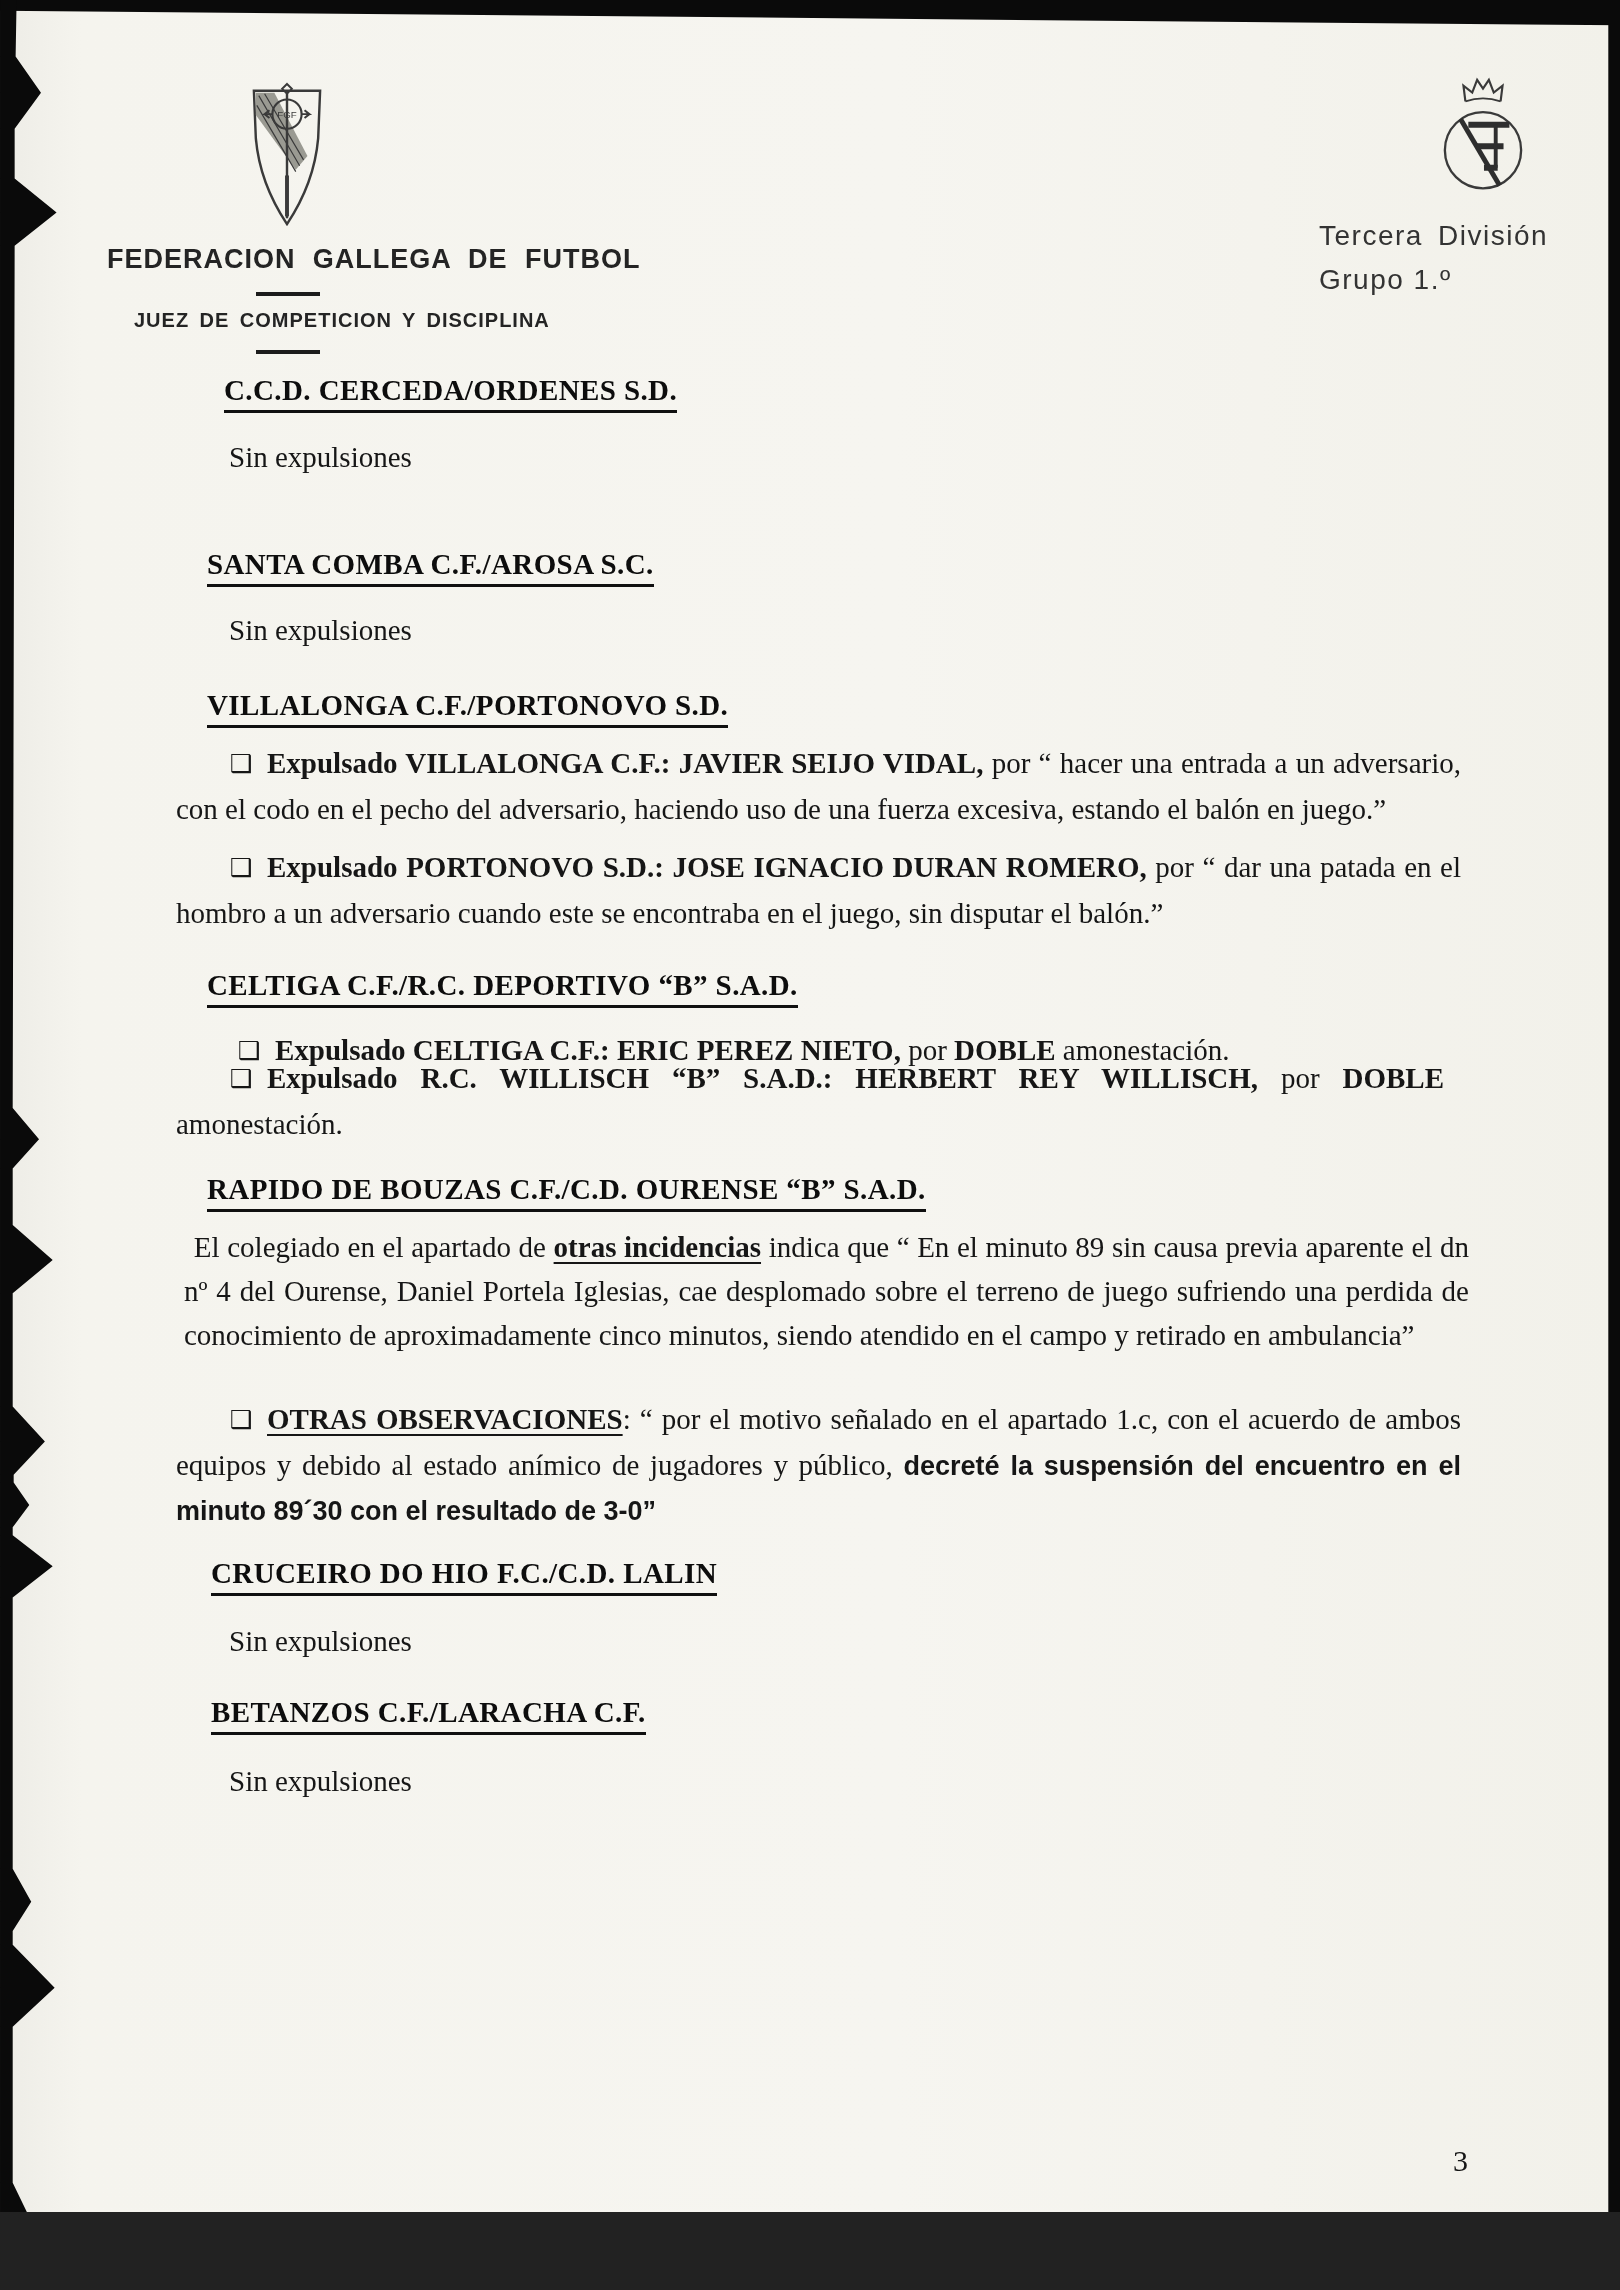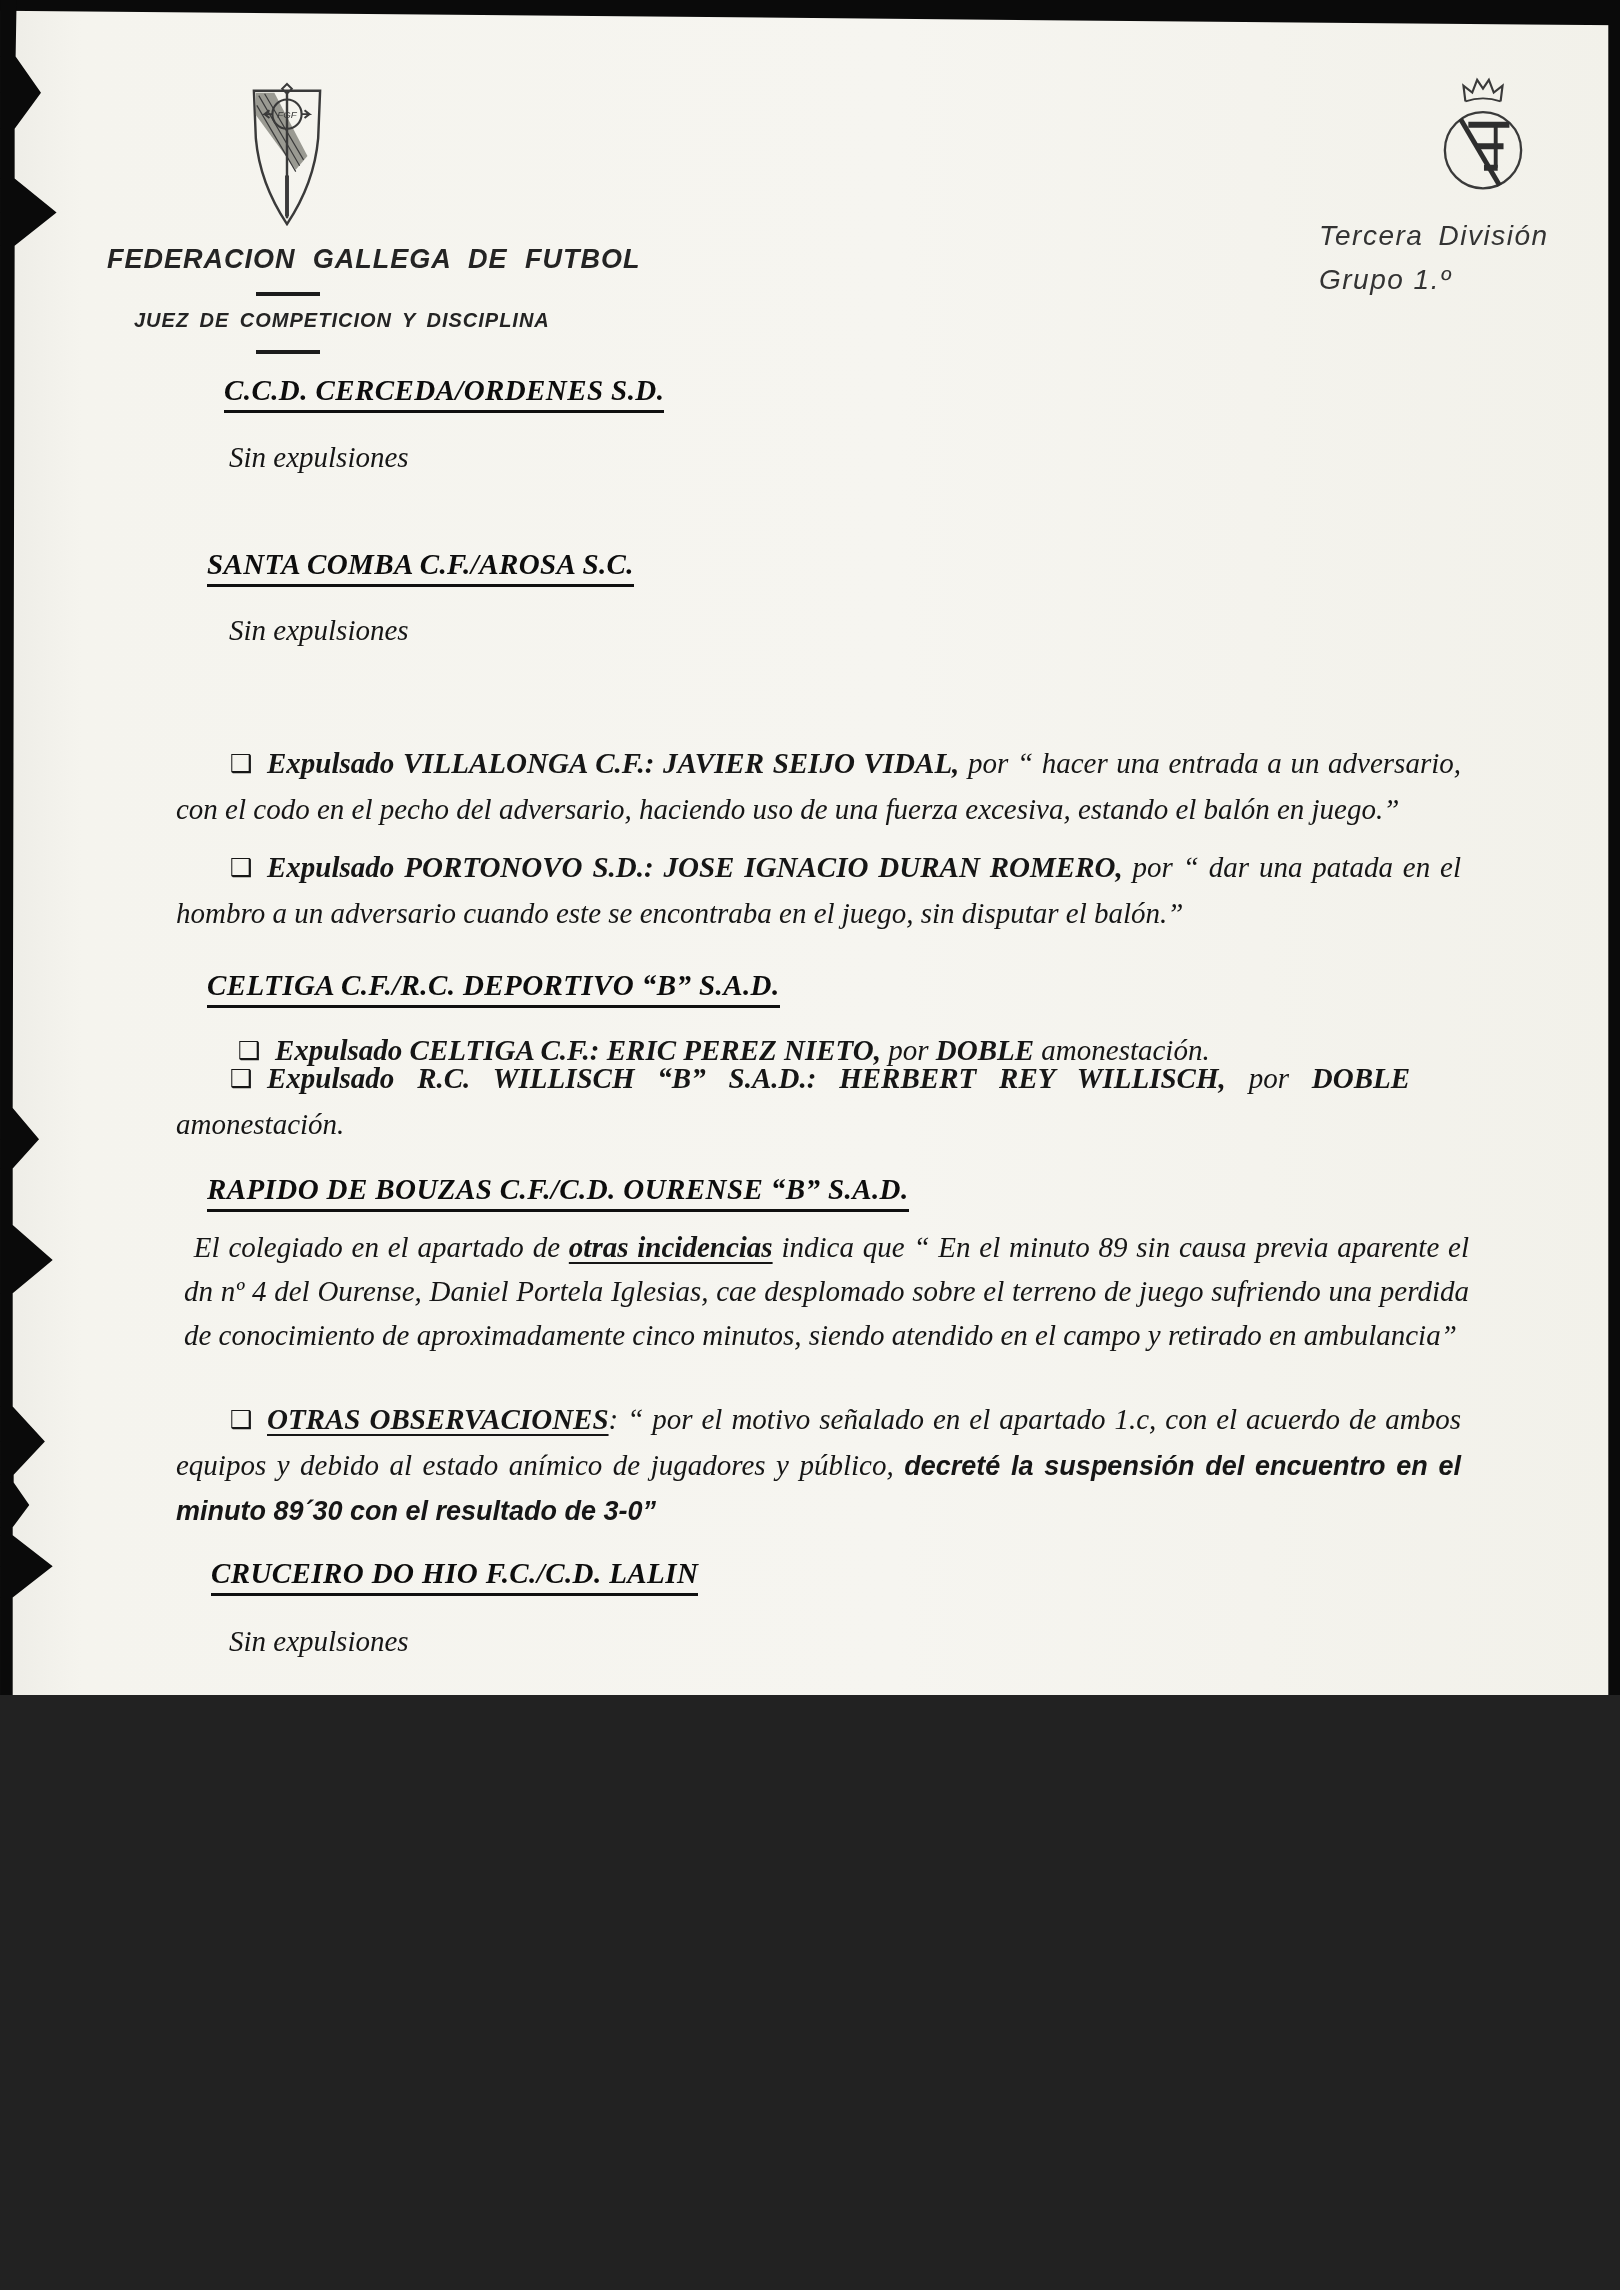--- a/index.html
+++ b/index.html
@@ -1,18 +1,18 @@
 <!DOCTYPE html>
 <html><head>
 <meta charset="utf-8">
 <style>
   html,body{margin:0;padding:0;background:#222;}
-  .page{position:relative;width:1621px;height:1695px;overflow:hidden;
+  .page{position:relative;width:1621px;height:2212px;overflow:hidden;
         background:linear-gradient(90deg,#edece6 0%,#f5f4ee 5%,#f6f5f0 55%,#f2f1ea 100%);
-        font-family:"Liberation Serif","DejaVu Serif",serif;color:#161616;font-style:italic;}
+        font-family:"Liberation Serif","DejaVu Serif",serif;color:#161616;}
   .abs{position:absolute;}
   
   .edges{position:absolute;left:0;top:0;width:1621px;height:2291px;pointer-events:none;}
   
   .orgname{left:107px;top:244px;font-family:"Liberation Sans","DejaVu Sans",sans-serif;
            font-weight:bold;font-size:27px;letter-spacing:1px;word-spacing:8.8px;color:#242424;white-space:nowrap;}
   .dept{left:134px;top:309px;font-family:"Liberation Sans","DejaVu Sans",sans-serif;
         font-weight:bold;font-size:20px;letter-spacing:1px;word-spacing:3.9px;color:#242424;white-space:nowrap;}
   .rule{background:#1c1c1c;height:3.9px;width:64px;left:256px;}
   
@@ -79,20 +79,22 @@
   <div class="abs group">Grupo 1.º</div>
 
   <div class="abs h" style="left:224px;top:374px;text-align:center;">
     <span>C.C.D. CERCEDA/ORDENES S.D.</span></div>
   <div class="abs note" style="left:229px;top:441px;">Sin expulsiones</div>
 
   <div class="abs h" style="left:207px;top:548px;">
     <span>SANTA COMBA C.F./AROSA S.C.</span></div>
   <div class="abs note" style="left:229px;top:614px;">Sin expulsiones</div>
 
+  <div class="abs h" style="left:207px;top:689px;">
+    <span>VILLALONGA C.F./PORTONOVO S.D.</span></div>
   <p class="abs par ind" style="left:176px;top:741px;margin:0;">
     <span class="blt">❑</span><b>Expulsado VILLALONGA C.F.: JAVIER SEIJO VIDAL,</b><span> por “ hacer una entrada a un adversario, con el codo en el pecho del adversario, haciendo uso de una fuerza excesiva, estando el balón en juego.”</span>
   </p>
   <p class="abs par ind" style="left:176px;top:845px;margin:0;">
     <span class="blt">❑</span><b>Expulsado PORTONOVO S.D.: JOSE IGNACIO DURAN ROMERO,</b><span> por “ dar una patada en el hombro a un adversario cuando este se encontraba en el juego, sin disputar el balón.”</span>
   </p>
 
   <div class="abs h" style="left:207px;top:969px;">
     <span>CELTIGA C.F./R.C. DEPORTIVO “B” S.A.D.</span></div>
   <p class="abs par ind" style="left:176px;top:1020px;margin:8px;">

